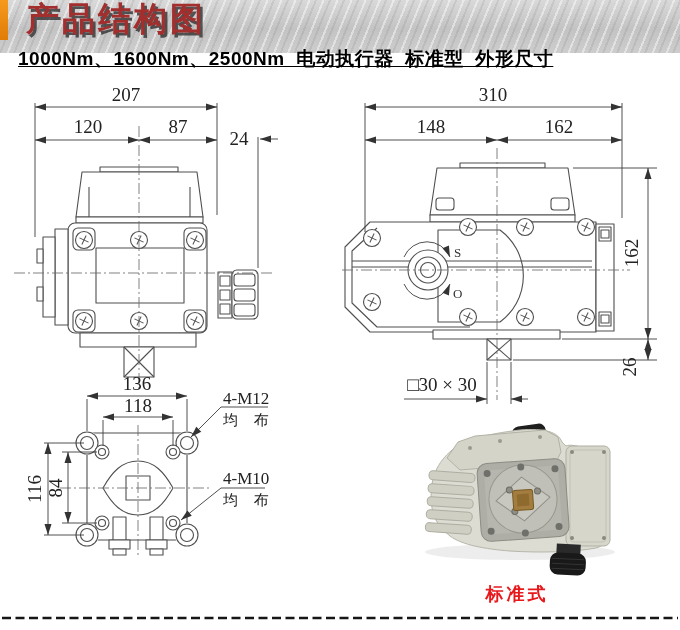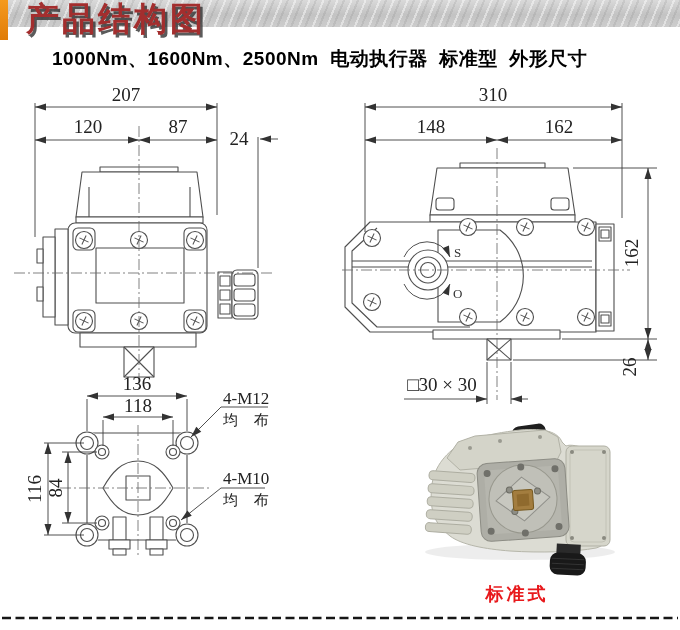--- a/index.html
+++ b/index.html
@@ -1,30 +1,30 @@
 <!DOCTYPE html>
 <html><head>
 <meta charset="utf-8">
 <style>
   html,body{margin:0;padding:0;}
   body{width:680px;height:630px;position:relative;background:#fff;overflow:hidden;
        font-family:"Liberation Sans","DejaVu Sans",sans-serif;}
 
   
-  .header{position:absolute;left:0;top:0;width:680px;height:27px;
+  .header{position:absolute;left:0;top:0;width:680px;height:53px;
     background:
       repeating-linear-gradient(112deg,rgba(255,255,255,.45) 0 2px,rgba(255,255,255,0) 2px 6px,rgba(90,90,90,.12) 6px 8px,rgba(255,255,255,0) 8px 13px),
       linear-gradient(180deg,#d9d9d9 0%,#c3c3c3 55%,#cdcdcd 100%);}
   .accent{position:absolute;left:0;top:0;width:8px;height:40px;
     background:linear-gradient(180deg,#f59a1d 0%,#e07c07 100%);}
   .title{position:absolute;left:26px;top:-2px;margin:0;
     font-size:33px;line-height:42px;font-weight:900;letter-spacing:3px;
     color:#a32e2e;text-shadow:2.5px 2.5px 0 rgba(45,45,45,.78);}
-  .subtitle{position:absolute;left:52px;top:46px;font-size:19px;font-weight:bold;
-    color:#000;white-space:pre;letter-spacing:.5px;}
+  .subtitle{position:absolute;left:18px;top:46px;font-size:19px;font-weight:bold;
+    color:#000;white-space:pre;letter-spacing:.5px;text-decoration:underline;}
 
   
   svg.sheet{position:absolute;left:0;top:0;}
   .draw{fill:#fff;stroke:#4f4f4f;stroke-width:1.1;stroke-linejoin:round;}
   .ext,.dim{stroke:#3c3c3c;stroke-width:.9;fill:none;}
   .cl{stroke:#6a6a6a;stroke-width:.85;stroke-dasharray:11 3 2 3;fill:none;}
   .txt text{stroke:none;}
   .dimtext{font-family:"Liberation Serif","DejaVu Serif",serif;font-size:19px;fill:#222;stroke:none;}
   .lbltext{font-family:"Liberation Serif","DejaVu Serif",serif;font-size:17px;fill:#222;stroke:none;}
   .notetext{font-family:"Liberation Serif","DejaVu Serif",serif;font-size:15px;fill:#222;stroke:none;letter-spacing:6px;}

